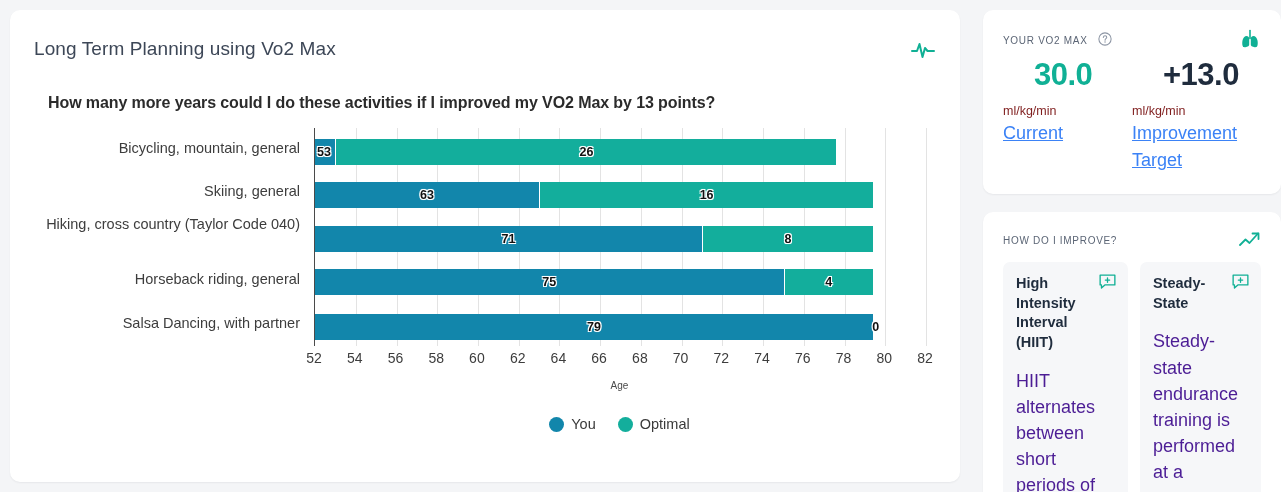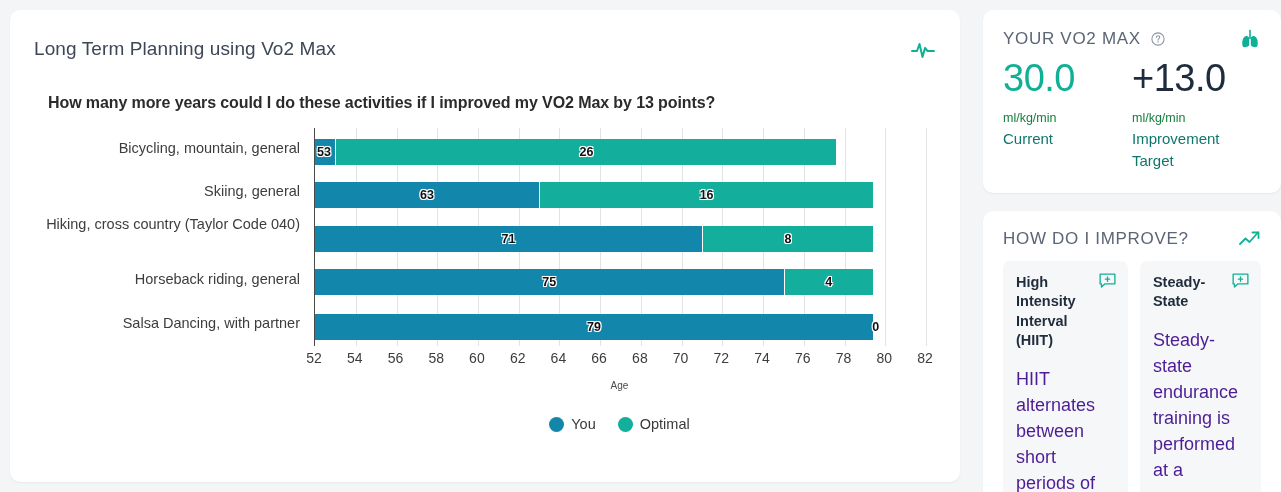--- a/index.html
+++ b/index.html
@@ -171,54 +171,56 @@
     border-radius: 10px;
     box-shadow: 0 1px 2px rgba(16,24,40,.06);
     padding: 18px 20px 20px 20px;
   }
   .side-head {
     display: flex;
     align-items: center;
     justify-content: space-between;
   }
   .side-head-title {
-    font-size: 17px;
+    font-size: 10px;
     letter-spacing: .7px;
     color: #5b6575;
     font-weight: 500;
   }
   .help-icon {
     display: inline-block;
     width: 14px; height: 14px;
     vertical-align: -2px;
     margin-left: 6px;
   }
   .lungs-icon { width: 22px; height: 22px; display: block; }
   .trend-icon { width: 22px; height: 20px; display: block; }
 
   .stats { display: flex; margin-top: 9px; }
   .stat { width: 50%; }
   .stat-value {
-    font-size: 38px;
-    font-weight: normal;
+    font-size: 31px;
+    font-weight: bold;
     line-height: 1.05;
     letter-spacing: -.5px;
+    margin-left: 31px;
   }
   .stat-value.current { color: #10b095; }
   .stat-value.target { color: #1f2c3d; }
   .stat-unit {
     margin-top: 10px;
     font-size: 12.5px;
-    color: #15803d;
+    color: #7f1d1d;
     line-height: 1.5;
   }
   .stat-sub {
-    font-size: 15px;
-    color: #0f766e;
+    font-size: 18px;
+    color: #3b82f6;
     line-height: 1.5;
+    text-decoration: underline;
   }
 
   .tip-list { margin-top: 12px; display: flex; gap: 12px; }
   .tip {
     background: #f6f7f9;
     border-radius: 7px;
     padding: 12px 13px 14px 13px;
     position: relative;
   }
   .tip-title {

